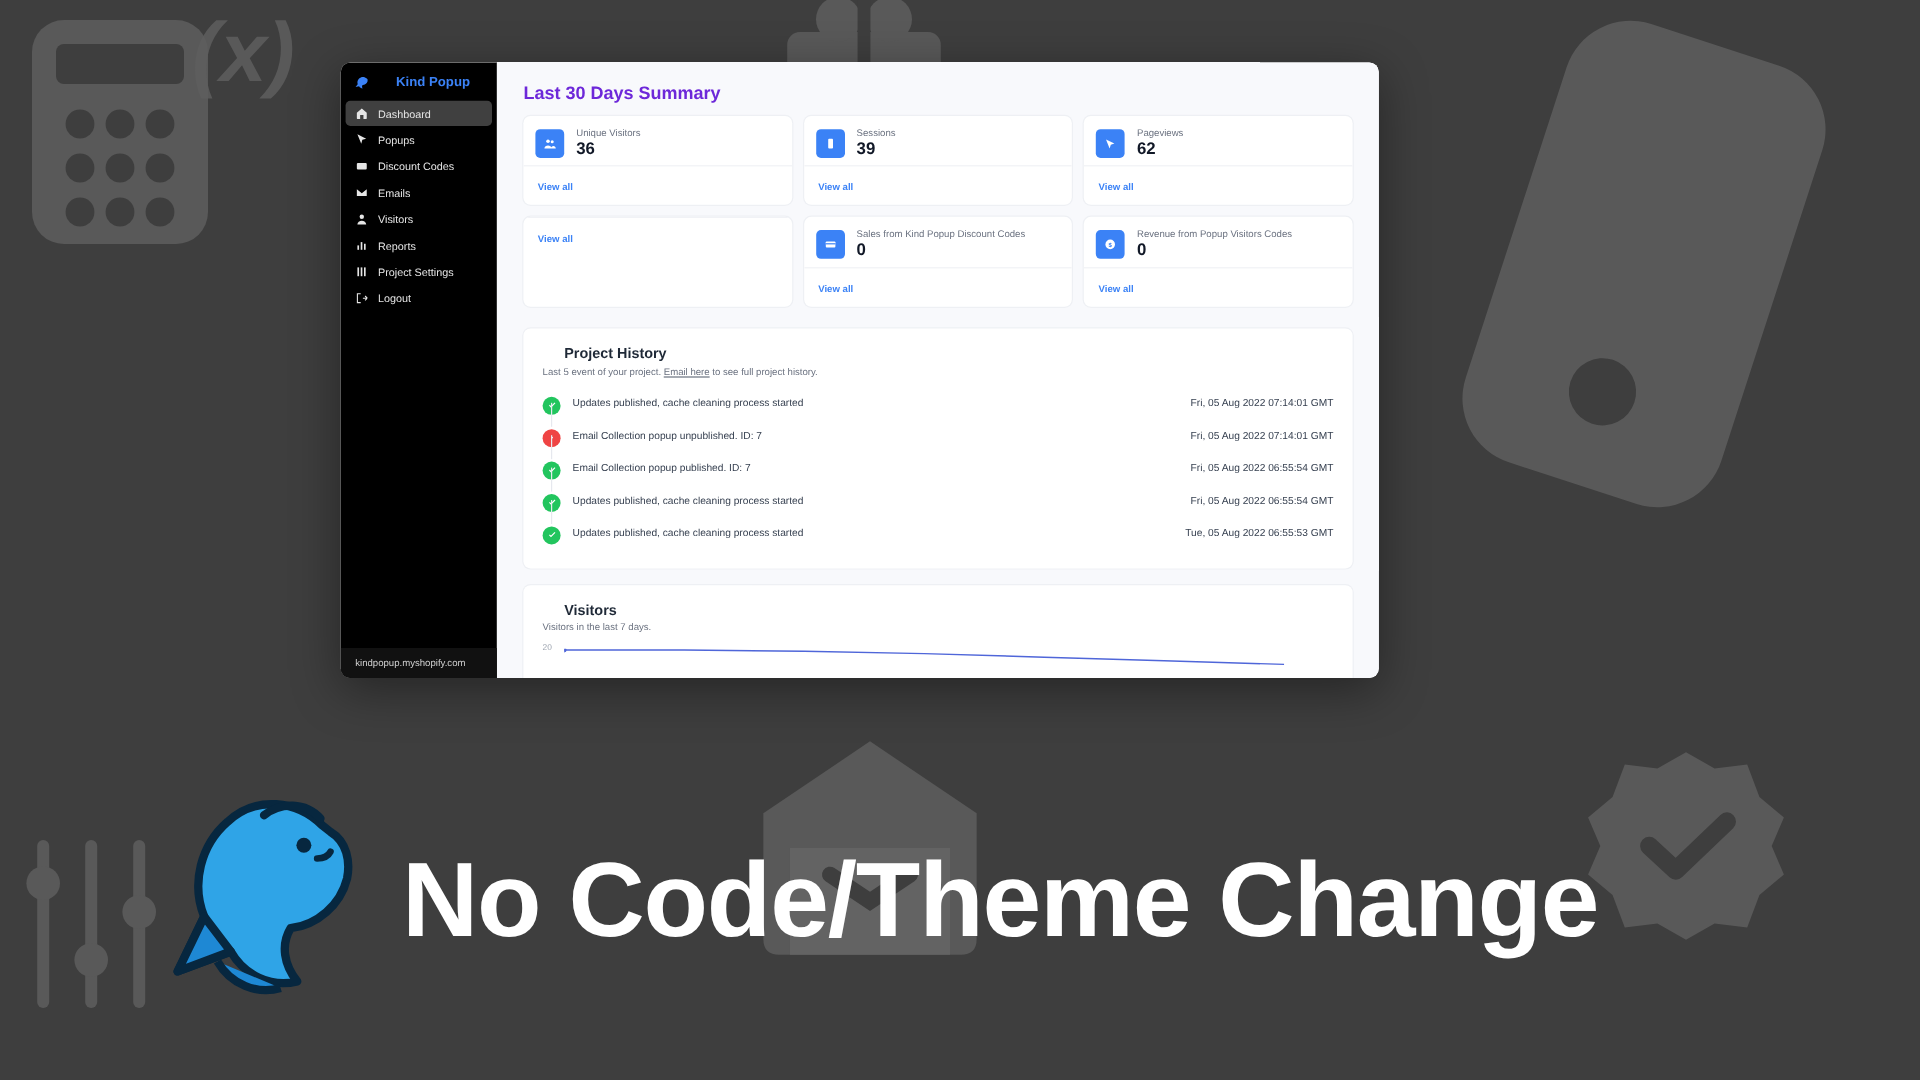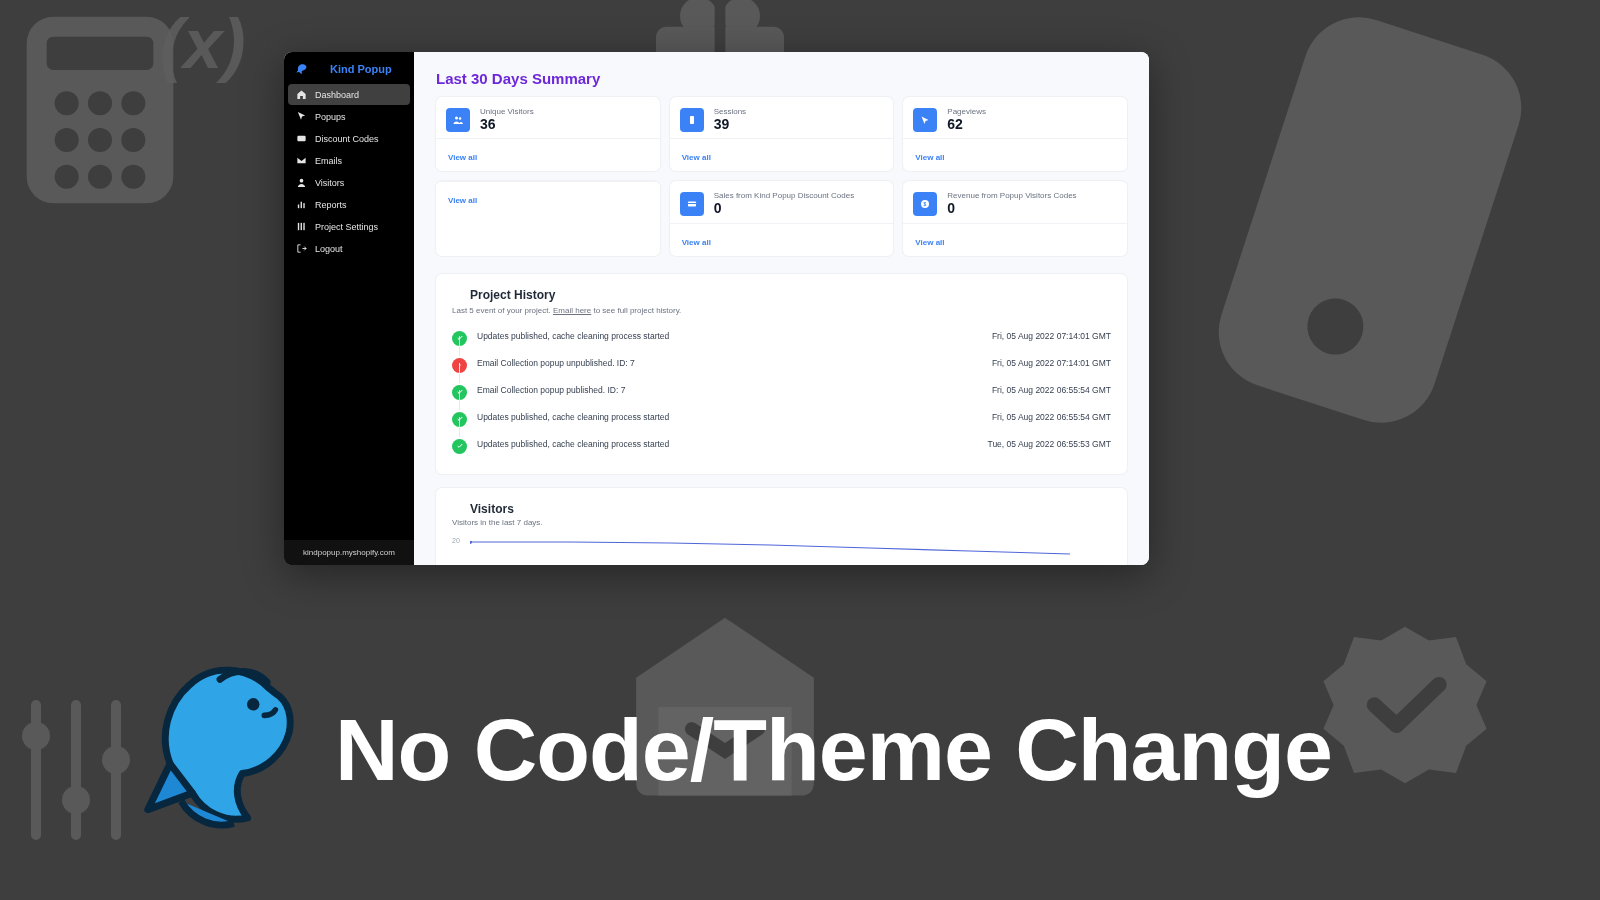--- a/index.html
+++ b/index.html
@@ -25,21 +25,21 @@
 .sidebar {
   width: 130px; background: #000; color: #fff; display: flex; flex-direction: column;
   font-size: 9px;
 }
 .brand { display: flex; align-items: center; gap: 22px; padding: 10px 10px 8px 10px; font-weight: 700; font-size: 11px; color: #3b82f6; }
 .brand svg { width: 14px; height: 14px; }
 .nav { flex: 1; padding: 0 4px; }
 .nav-item { display: flex; align-items: center; gap: 8px; padding: 5px 8px; color: #e5e5e5; border-radius: 4px; margin-bottom: 1px; }
 .nav-item.active { background: #404040; }
 .nav-item .ni-icon { width: 11px; height: 11px; fill: currentColor; flex-shrink: 0; display:flex; align-items:center; justify-content:center; }
-.sidebar-footer { padding: 8px 12px; font-size: 8px; text-align: center; color: #d0d0d0; background:#111; }
+.sidebar-footer { padding: 8px 12px; font-size: 8px; text-align: left; color: #d0d0d0; background:#111; }
 
 .main { flex: 1; background: #f8f9fc; padding: 18px 22px; overflow-y: auto; position: relative; }
 .main::-webkit-scrollbar { width: 8px; }
 .main::-webkit-scrollbar-thumb { background: #d0d0d0; border-radius: 4px; }
 .section-title { font-size: 15px; font-weight: 800; color: #6d28d9; margin-bottom: 10px; }
 .stats-grid { display: grid; grid-template-columns: repeat(3, 1fr); gap: 10px; margin-bottom: 18px; }
 .stat-card { background: #fff; border-radius: 6px; padding: 0; overflow: hidden; box-shadow: 0 0 0 1px #eef0f4; }
 .stat-top { display: flex; align-items: center; gap: 10px; padding: 10px 10px 6px 10px; }
 .stat-icon { width: 24px; height: 24px; border-radius: 4px; background: #3b82f6; display:flex; align-items:center; justify-content:center; flex-shrink:0; }
 .stat-icon svg { fill: #fff; width: 12px; height: 12px; }

